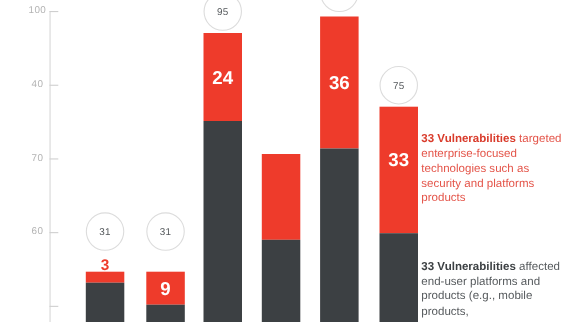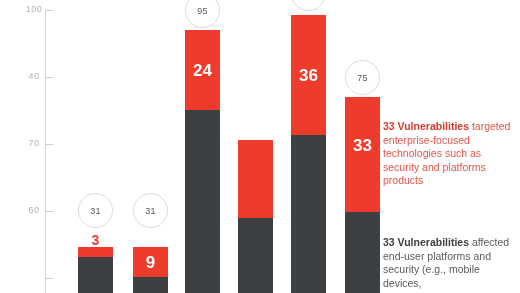--- a/index.html
+++ b/index.html
@@ -116,16 +116,16 @@
     <div class="seg seg-red" style="top:0px;height:115px;"></div>
     <div class="seg seg-dark" style="top:115px;height:81px;"></div>
     <div class="seg-val" style="top:40px;">33</div>
   </div>
 
   <div class="anno anno-red">
     <b>33 Vulnerabilities</b><span> targeted enterprise-focused technologies such as security and platforms products</span>
   </div>
 
   <div class="anno anno-dark">
-    <b>33 Vulnerabilities</b><span> affected end-user platforms and security (e.g., mobile devices,</span>
+    <b>33 Vulnerabilities</b><span> affected end-user platforms and products (e.g., mobile products,</span>
   </div>
 
 </div>
 
 </body></html>

